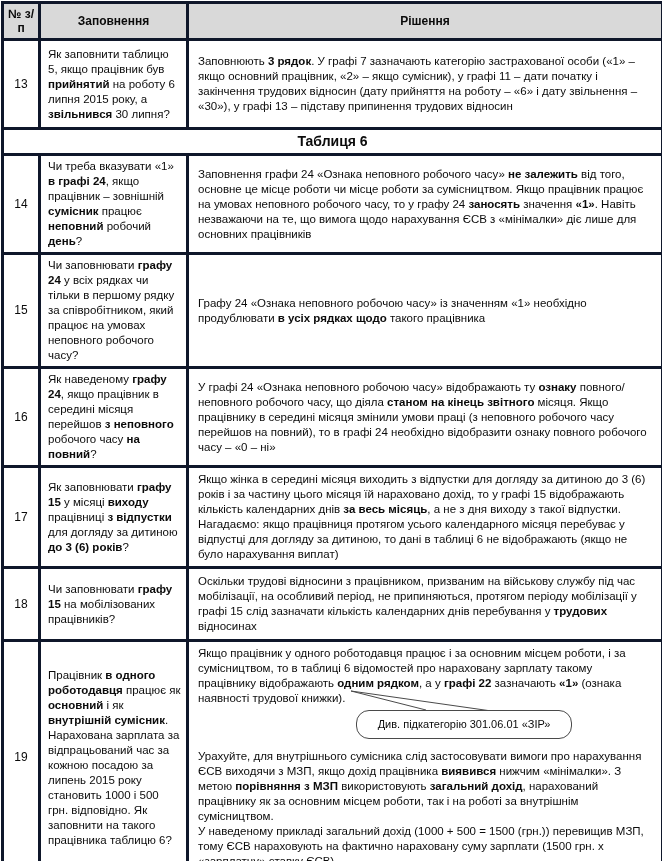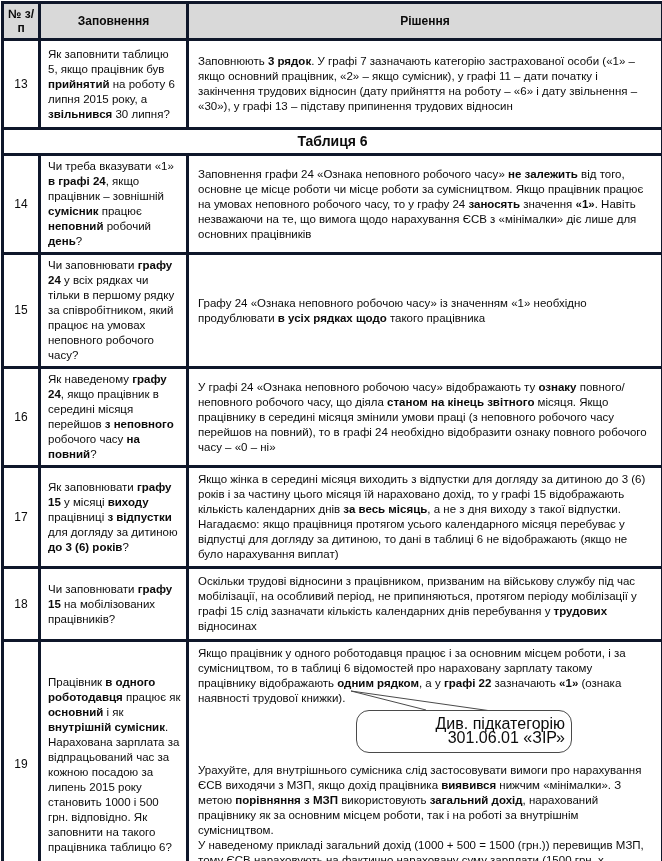--- a/index.html
+++ b/index.html
@@ -18,21 +18,21 @@
   }
   td{font-size:11.5px;line-height:15px;vertical-align:middle;}
   td.num{text-align:center;font-size:12px;padding:2px;}
   td.q{padding:3px 5px 3px 7px;}
   td.s{padding:4px 8px 4px 9px;}
   td.banner{text-align:center;font-weight:bold;font-size:14px;background:#ffffff;}
   .s-p{margin:0;}
   .callout{position:relative;width:216px;margin:4px 0 10px 158px;}
   .callout .bubble{
     border:1px solid #4a4a4a;border-radius:13px;background:#fff;
-    padding:6px 6px 7px;text-align:right;font-size:16px;line-height:14px;
+    padding:6px 6px 7px;text-align:center;font-size:11px;line-height:14px;
   }
   .callout svg.tail{position:absolute;left:-8px;top:-20px;overflow:visible;}
 </style>
 </head>
 <body>
 
 <div class="page">
   <table class="faq">
     <colgroup>
       <col style="width:37px">

